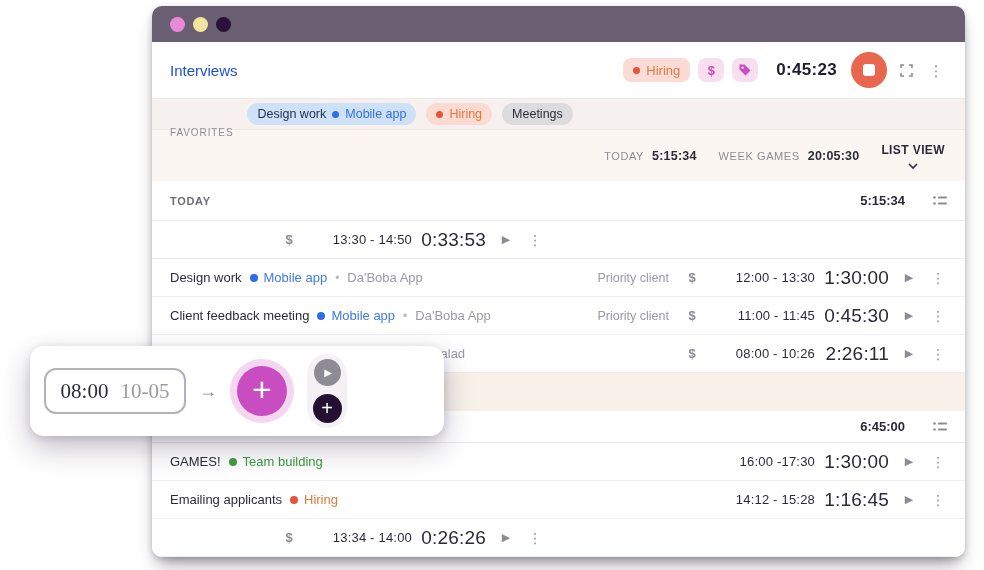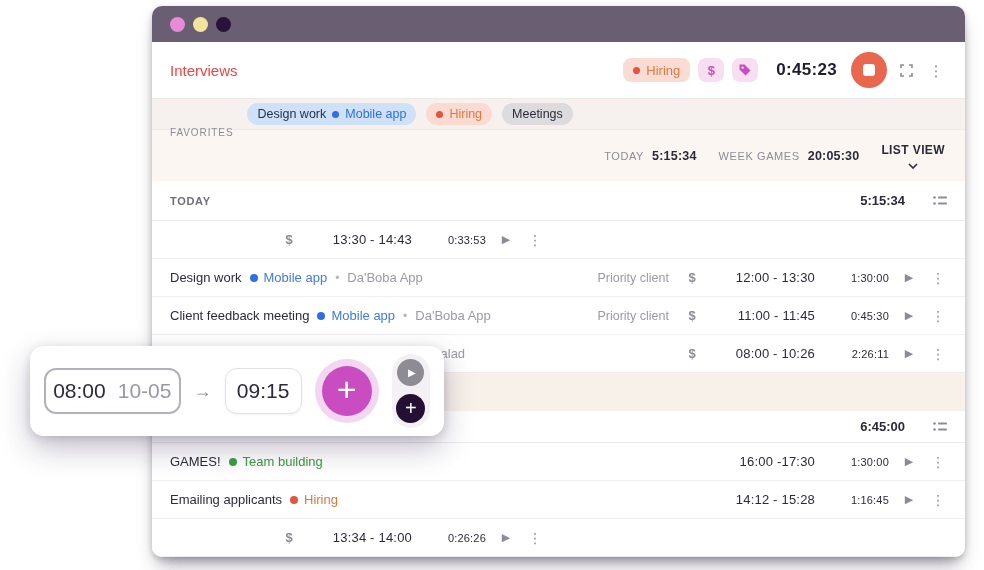--- a/index.html
+++ b/index.html
@@ -9,21 +9,21 @@
 
   
   .window { position:absolute; left:152px; top:6px; width:813px; height:551px;
             background:#fff; border-radius:10px; overflow:hidden; z-index:1;
             box-shadow:0 12px 18px -6px rgba(55,45,65,.5), 0 2px 6px rgba(0,0,0,.2); }
   .titlebar { height:36px; background:#6a5f72; display:flex; align-items:center; padding:0 18px; gap:8px; }
   .tl-dot { width:15px; height:15px; border-radius:50%; }
 
   .app-header { height:56px; background:#fff; display:flex; align-items:center;
                 justify-content:space-between; padding:0 18px 0 18px; }
-  .app-title { font-size:15px; font-weight:500; color:#ef4444; }
+  .app-title { font-size:15px; font-weight:500; color:#1d4ed8; }
   .header-right { display:flex; align-items:center; gap:8px; }
   .chip { height:24px; border-radius:8px; display:inline-flex; align-items:center; gap:6px;
           padding:0 10px; font-size:13px; }
   .chip.hiring { background:#fbdcd4; color:#dd7a3c; }
   .chip.sq { width:26px; padding:0; justify-content:center; background:#f8dff0; color:#c94cc0;
              font-weight:700; font-size:13px; }
   .cdot { width:7px; height:7px; border-radius:50%; }
   .timer-txt { font-size:17px; font-weight:700; color:#1f1e2e; margin:0 6px 0 10px; letter-spacing:.3px; }
   .stopbtn { width:36px; height:36px; border-radius:50%; background:#e8674e; border:none;
              display:flex; align-items:center; justify-content:center; cursor:pointer; }
@@ -66,36 +66,36 @@
   .proj { display:inline-flex; align-items:center; gap:6px; }
   .pdot { width:8px; height:8px; border-radius:50%; }
   .pname { font-size:13px; }
   .clientwrap { display:inline-flex; align-items:center; gap:8px; color:#9b99a6; font-size:13px; }
   .clientwrap::before { content:"•"; color:#b8b6bf; font-size:12px; }
   .row-offset .row-left { padding-left:186px; }
   .row-right { display:flex; align-items:center; }
   .tag { width:96px; text-align:right; font-size:12.5px; color:#9b99a6; margin-right:14px; }
   .bill { width:18px; text-align:center; font-size:13px; font-weight:600; color:#8d8b98; margin-right:10px; }
   .range { width:104px; text-align:right; font-size:13px; color:#2b2a3a; letter-spacing:.2px; }
-  .dur { width:74px; text-align:right; font-size:11px; color:#2b2a3a; letter-spacing:.2px; }
+  .dur { width:74px; text-align:right; font-size:19px; color:#2b2a3a; letter-spacing:.2px; }
   .play { width:40px; text-align:center; font-size:11px; color:#8d8b98; cursor:pointer; }
   .rkebab { width:18px; text-align:center; font-size:14px; color:#8d8b98; cursor:pointer; }
 
   
   .tooltip { position:absolute; left:290px; top:312px; z-index:30; background:#fff;
              border-radius:9px; padding:9px 15px; font-size:14.5px; font-weight:600; color:#2c2b3e;
              box-shadow:0 4px 14px rgba(50,40,70,.18); }
   .tooltip::after { content:""; position:absolute; left:72px; bottom:-5px; width:12px; height:12px;
                     background:#fff; transform:rotate(45deg); border-radius:2px; }
   .addcard { position:absolute; left:30px; top:346px; width:414px; height:90px; z-index:25;
              background:#fff; border-radius:14px; box-shadow:0 12px 30px rgba(40,25,60,.28), 0 2px 8px rgba(40,25,60,.15);
              display:flex; align-items:center; padding:0 14px; gap:13px; }
   .tinput { height:46px; border-radius:12px; display:flex; align-items:center; justify-content:center;
             gap:12px; background:#fff; font-size:21px; }
-  .tinput.start { width:142px; border:2px solid #b4b1bc; }
+  .tinput.start { width:142px; border:2px solid #b4b1bc;font-family:Liberation Serif, serif; }
   .tinput.end { width:80px; border:1.5px solid #e2dfe6; box-shadow:0 1px 3px rgba(0,0,0,.06); }
   .tval { color:#2c2b3e; }
   .thint { color:#9b98a3; }
   .arrow { color:#8b8894; font-size:18px; }
   .halo { width:64px; height:64px; border-radius:50%; background:#f3d6ef; display:flex;
           align-items:center; justify-content:center; flex:0 0 auto; }
   .plusbig { width:50px; height:50px; border-radius:50%; background:#c94cc0; border:none; cursor:pointer;
              color:#fff; font-size:34px; font-weight:400; line-height:1; display:flex;
              align-items:center; justify-content:center; padding-bottom:4px; }
   .sidepill { width:40px; height:74px; border-radius:20px; background:#f4f1f4; display:flex;
@@ -189,21 +189,21 @@
             <rect x="5" y="1.6" width="9" height="1.8" rx="0.9" fill="#8d8b98"></rect>
           <circle cx="1.5" cy="8.5" r="1.3" fill="#8d8b98"></circle>
             <rect x="5" y="7.6" width="9" height="1.8" rx="0.9" fill="#8d8b98"></rect>
         </svg>
       </div>
       <div>
           <div class="row">
     <div class="row-right">
       <span class="tag"></span>
       <span class="bill">$</span>
-      <span class="range">13:30 - 14:43</span>
+      <span class="range">13:30 - 14:50</span>
       <span class="dur">0:33:53</span>
       <span class="play">▶</span>
       <span class="rkebab">⋮</span>
     </div>
   </div>
           <div class="row">
     <div class="row-left">
       <span class="desc">Design work</span>
       <span class="proj">
         <span class="pdot" style="background: rgb(47, 111, 228);"></span>
@@ -325,23 +325,20 @@
 
   </div>
 
 
   <div class="addcard">
     <div class="tinput start">
       <span class="tval">08:00</span>
       <span class="thint">10-05</span>
     </div>
     <span class="arrow">→</span>
-    <div class="tinput end">
-      <span class="tval">09:15</span>
-    </div>
     <div class="halo">
       <button class="plusbig">
         <span>+</span>
       </button>
     </div>
     <div class="sidepill">
       <button class="minibtn playm">
         <span>▶</span>
       </button>
       <button class="minibtn plusm">

